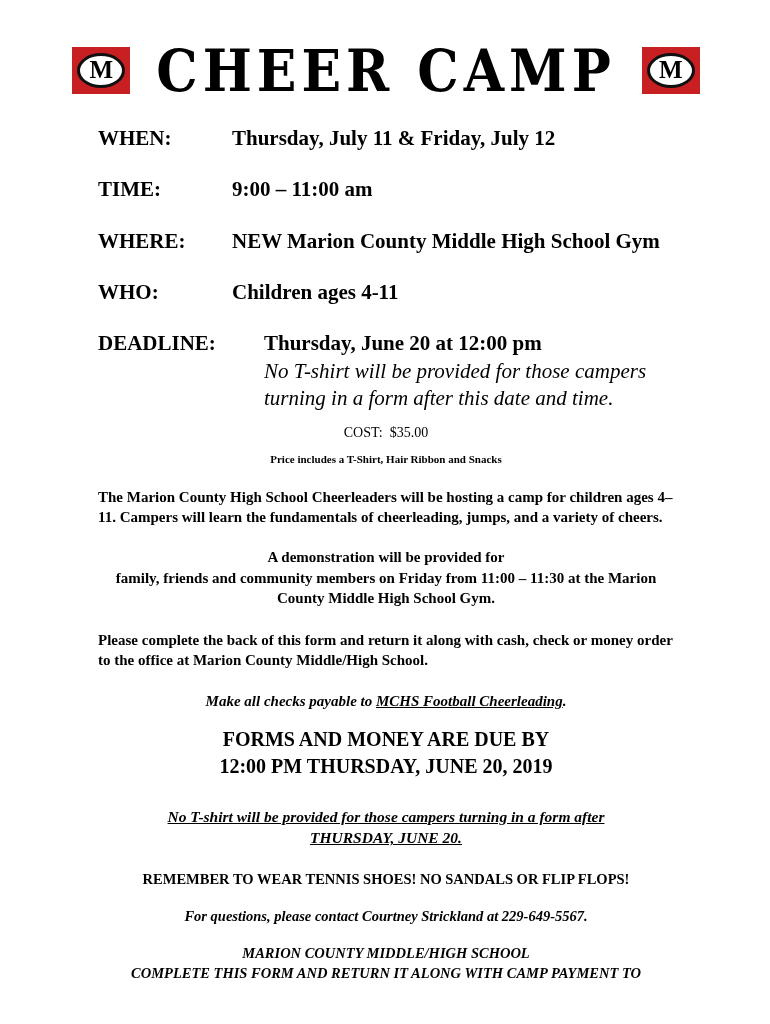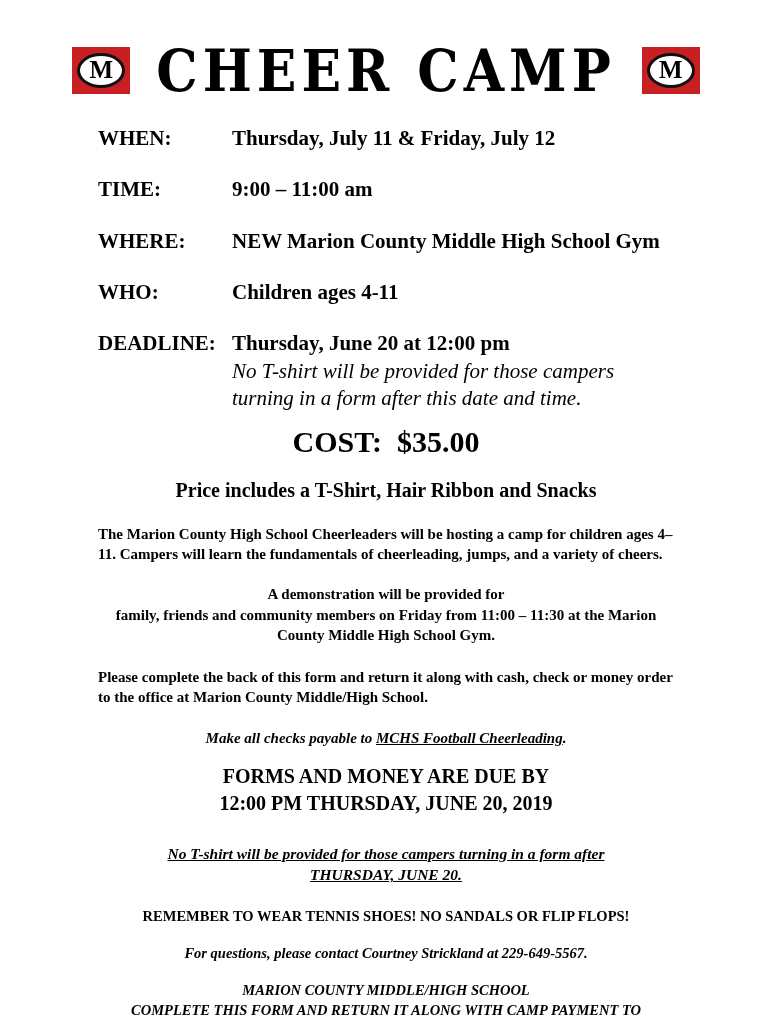--- a/index.html
+++ b/index.html
@@ -34,31 +34,31 @@
   }
   .title {
     font-family: "DejaVu Serif", serif;
     font-weight: bold; font-size: 52px; letter-spacing: 5px;
     transform: scaleY(1.12);
     white-space: nowrap;
   }
 
   
   .detail-row { display: flex; margin-bottom: 25px; font-size: 21px; line-height: 1.25; }
-  .detail-row.last { margin-bottom: 14px; }
+  .detail-row.last { margin-bottom: 14px; gap: 32px; }
   .detail-label { width: 134px; font-weight: bold; flex: 0 0 auto; }
   .detail-value { font-weight: bold; }
   .deadline-note { font-style: italic; font-weight: normal; margin-top: 2px; max-width: 452px; }
 
   .center { text-align: center; }
   .cost-heading {
-    font-size: 30px; font-weight: bold; white-space: pre-wrap;
-    margin: 14px 0 20px 0;
+    font-size: 14px; font-weight: normal; white-space: pre-wrap;
+    margin: 14px 0 12px 0;
   }
-  .price-line { font-size: 20px; font-weight: bold; margin-bottom: 22px; }
+  .price-line { font-size: 11px; font-weight: bold; margin-bottom: 22px; }
 
   .para { font-size: 15px; font-weight: bold; line-height: 1.35; margin-bottom: 20px; }
   .demo { max-width: 560px; margin-left: auto; margin-right: auto; margin-bottom: 22px; }
   .checks { font-size: 15px; font-weight: bold; font-style: italic; margin: 22px 0 16px 0; }
   .u { text-decoration: underline; }
 
   .due {
     font-size: 20px; font-weight: bold; line-height: 1.35;
     margin-bottom: 26px;
   }

